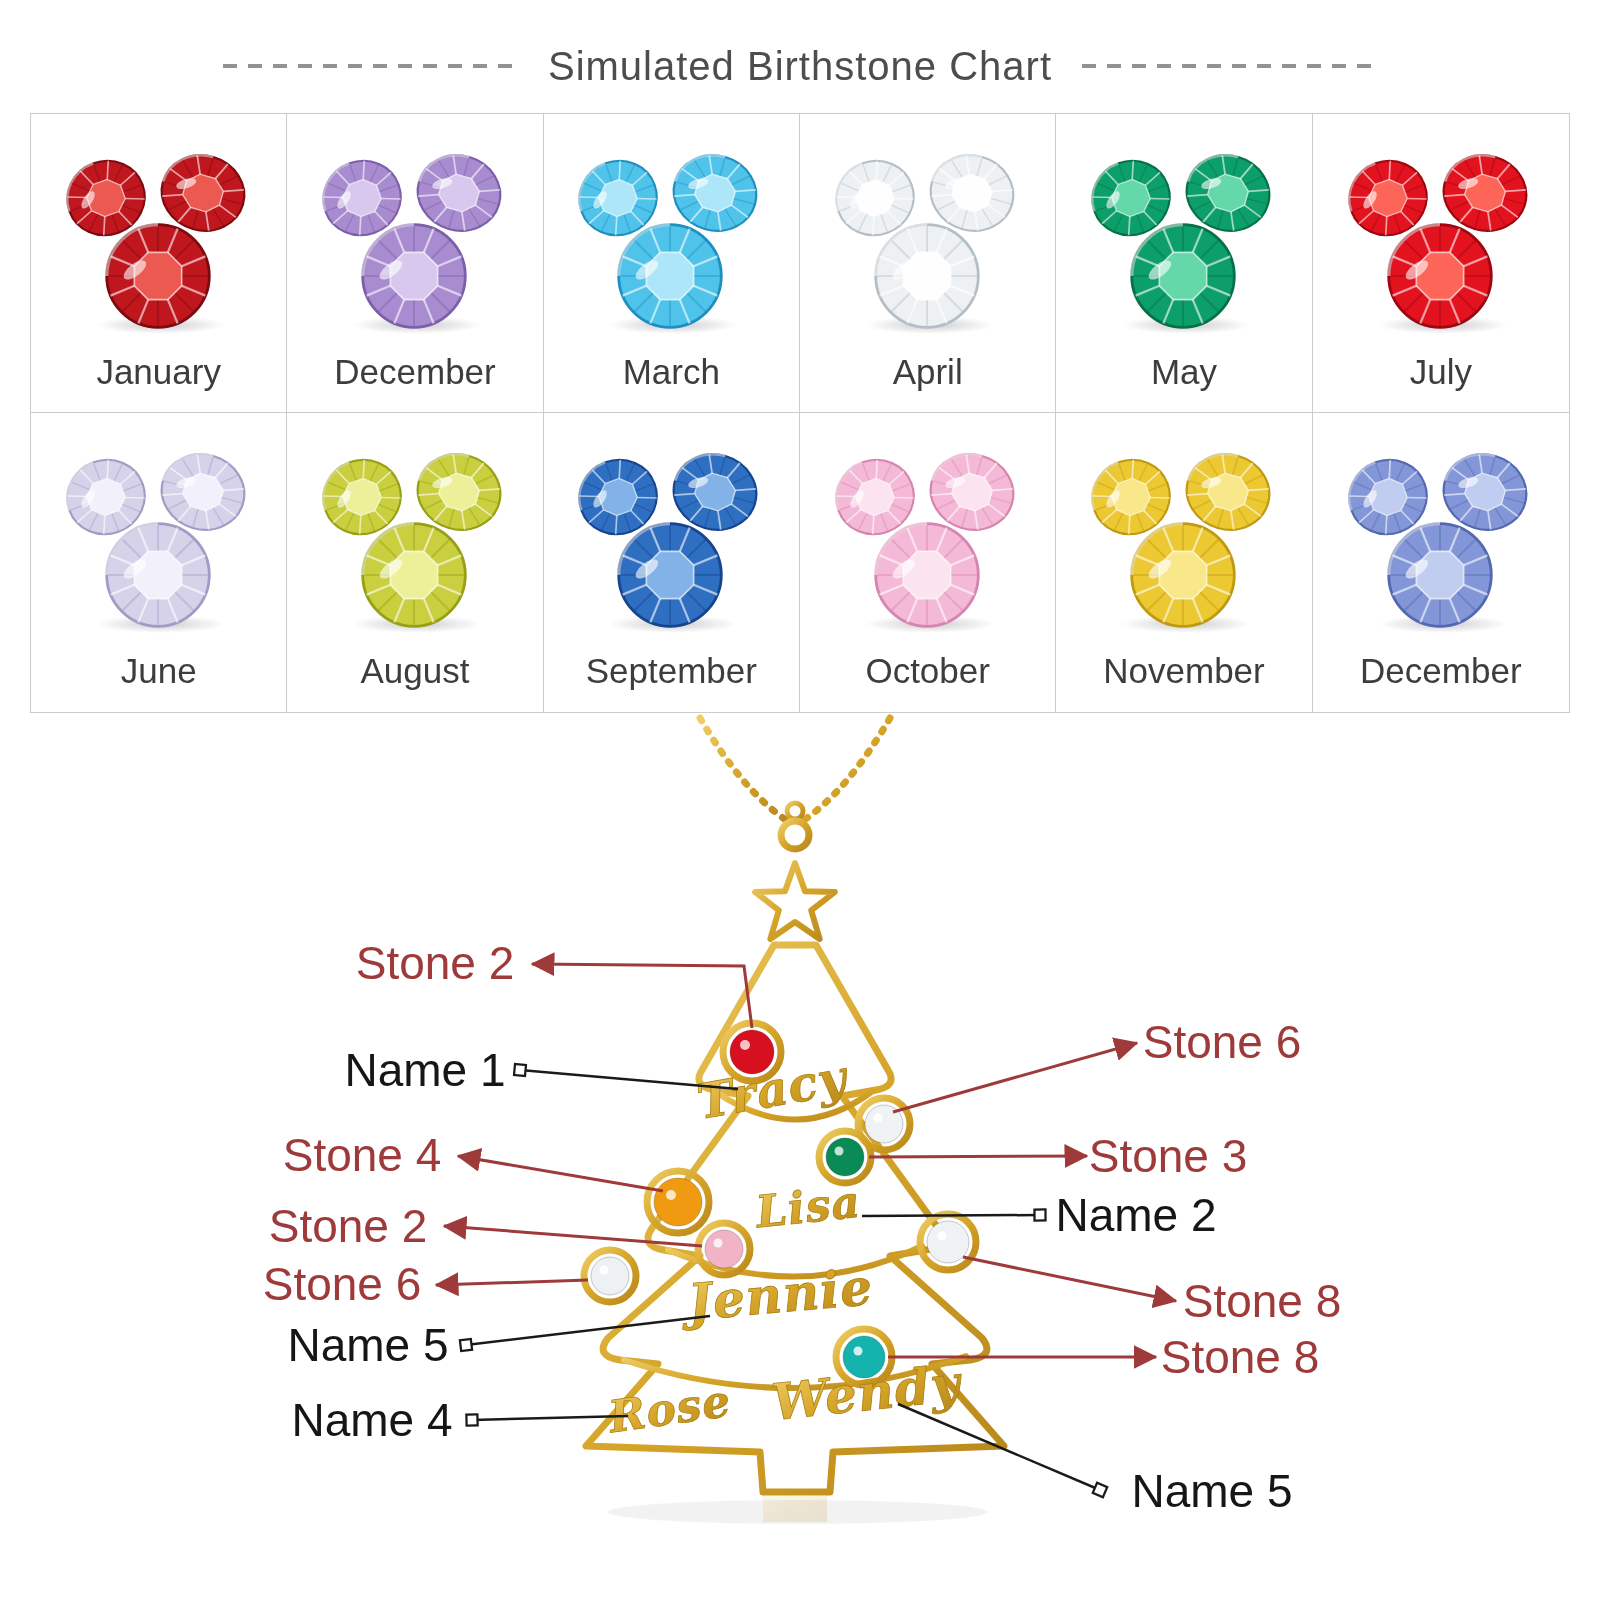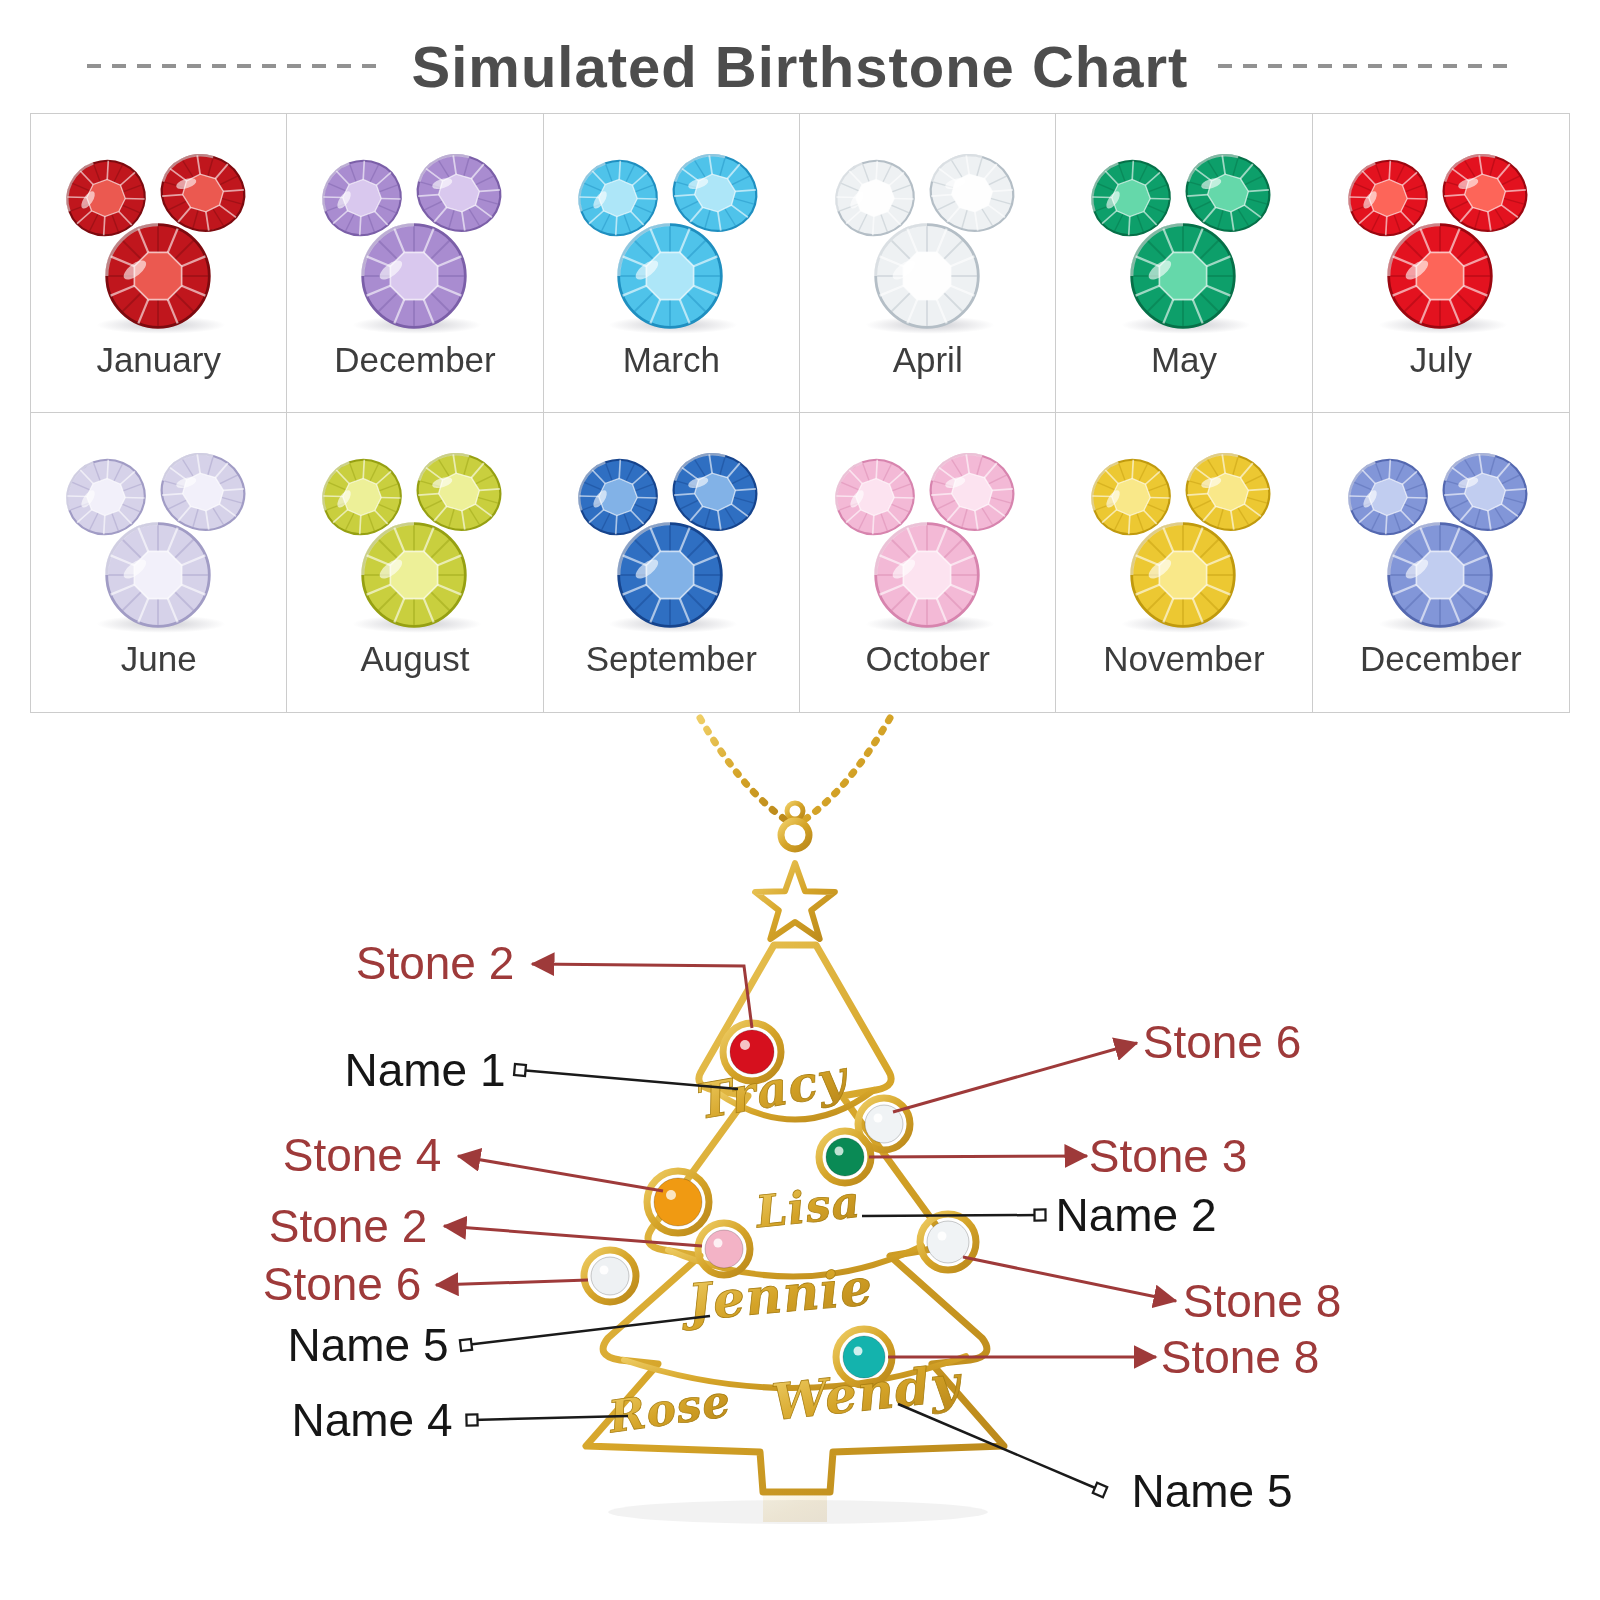--- a/index.html
+++ b/index.html
@@ -6,35 +6,35 @@
   html,body{background:#ffffff}
   body{width:1600px;height:1600px;position:relative;overflow:hidden;
        font-family:"Liberation Sans",sans-serif;}
   .canvas{position:absolute;inset:0;background:#fff}
 
   
   .title-row{position:absolute;top:34px;left:0;width:1600px;height:64px;
              display:flex;align-items:center;justify-content:center;gap:30px}
   .title-dash{width:295px;height:4px;
               background:repeating-linear-gradient(90deg,var(--dash,#929292) 0 14px,transparent 14px 25px)}
-  .page-title{font-size:58px;font-weight:bold;color:var(--title-text,#4d4d4d);letter-spacing:1px}
+  .page-title{font-size:40px;font-weight:normal;color:var(--title-text,#4d4d4d);letter-spacing:1px}
 
   
   .grid{position:absolute;left:30px;top:113px;width:1540px;height:600px;
         display:grid;grid-template-columns:repeat(6,1fr);grid-template-rows:1fr 1fr;
         border:1px solid var(--grid-border,#ccc);background:#fff}
   .cell{border-right:1px solid var(--grid-border,#ccc);
         border-bottom:1px solid var(--grid-border,#ccc);
         display:flex;flex-direction:column;align-items:center;padding-top:30px}
   .cell:nth-child(6n){border-right:none}
   .cell:nth-child(n+7){border-bottom:none}
   .gems{position:relative;width:214px;height:196px}
   .gem-shadow{position:absolute;left:44px;top:172px;width:130px;height:18px;border-radius:50%;
               background:radial-gradient(ellipse at center,rgba(110,110,125,.35),transparent 70%)}
-  .month-label{font-size:35px;color:var(--month-text,#3d3d3d)}
+  .month-label{margin-top:12px;font-size:35px;color:var(--month-text,#3d3d3d)}
 
   
   .necklace-svg{position:absolute;left:0;top:0;width:1600px;height:1600px}
   .tree-name{font-family:"DejaVu Serif",serif;font-style:italic;font-weight:bold;letter-spacing:1px}
 
   
   .callout{position:absolute;transform:translate(-50%,-50%);font-size:46px;white-space:nowrap;line-height:1}
   .callout.stone{color:var(--stone-label,#9e3a3a)}
   .callout.name{color:var(--name-label,#161616)}
 </style>

